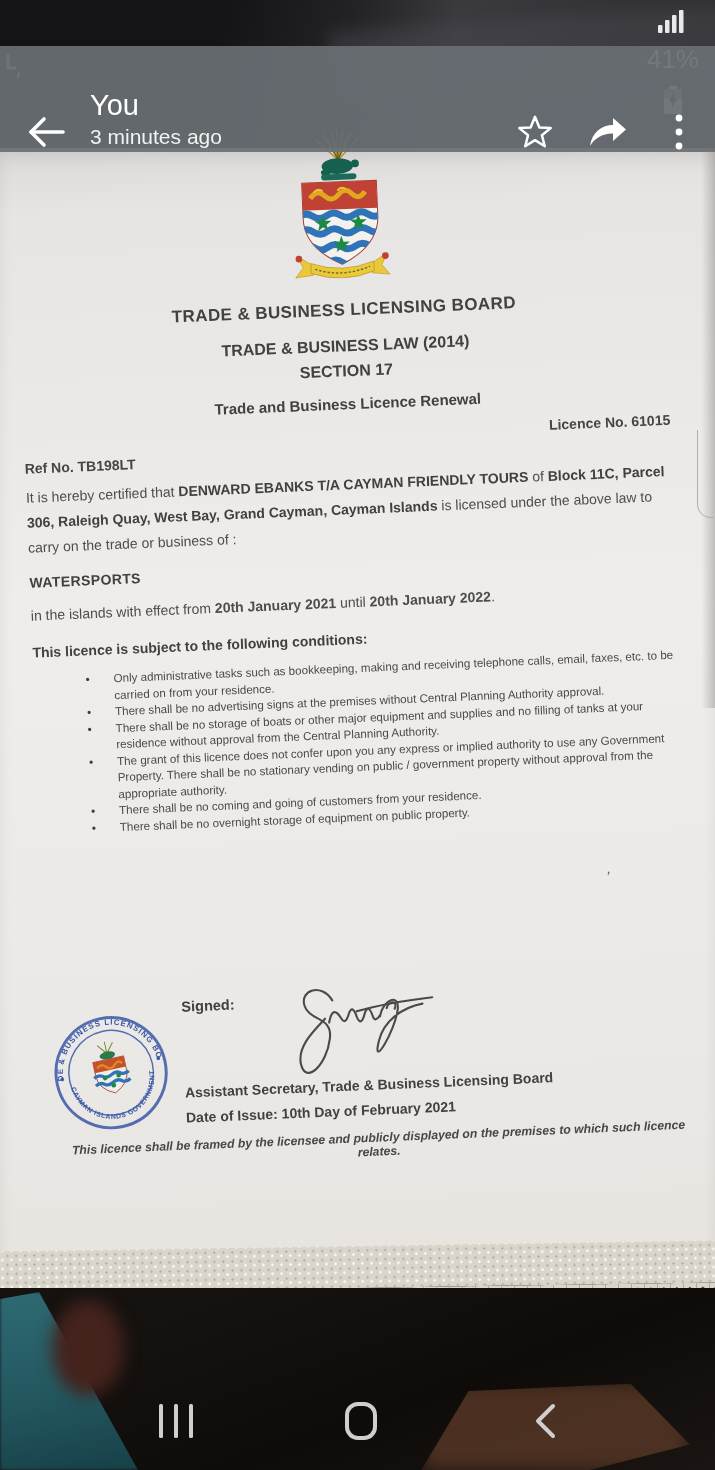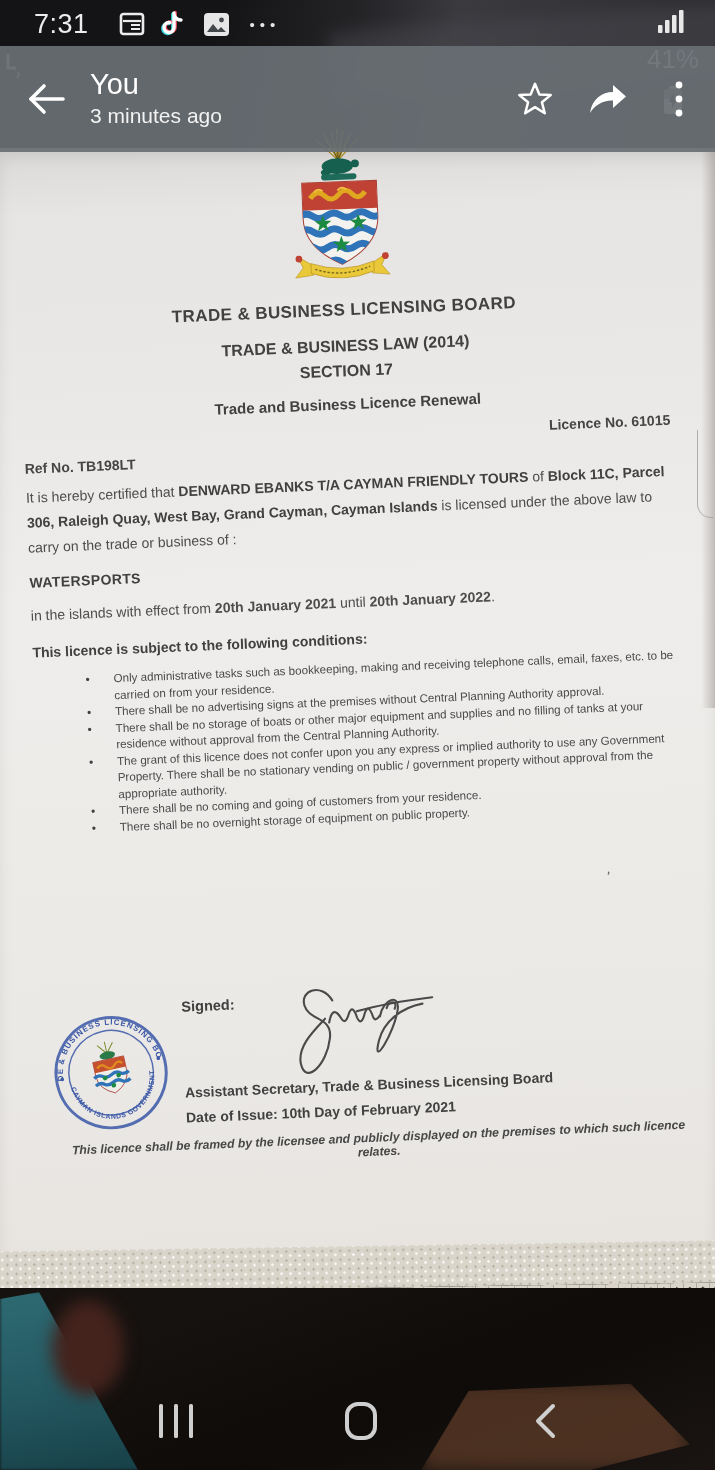--- a/index.html
+++ b/index.html
@@ -52,21 +52,21 @@
     align-items:center;color:#ececec;padding:0 14px;}
   .sb-time{font-size:27px;margin:0 14px 0 20px;letter-spacing:.5px;}
   .sb-left{display:flex;align-items:center;gap:16px;}
   .sb-spacer{flex:1;}
   .sb-right{display:flex;align-items:center;gap:10px;flex-direction:column;}
   .sb-pct{font-size:26px;margin:0 2px;}
   .sb-more{font-size:15px;letter-spacing:5px;color:#e6e6e6;margin-left:4px;}
 
   
   .appbar{position:absolute;left:0;top:46px;width:715px;height:106px;
-    background:rgba(104,111,115,.93);display:flex;align-items:center;color:#fff;}
+    background:rgba(104,111,115,.93);display:flex;align-items:flex-end;color:#fff;}
   .ab-back{width:90px;display:flex;justify-content:center;}
   .ab-titles{flex:1;}
   .ab-title{font-size:29px;font-weight:500;line-height:34px;}
   .ab-sub{font-size:21px;font-weight:400;color:#f2f2f2;line-height:30px;}
   .ab-actions{display:flex;align-items:center;gap:0;}
   .ab-btn{width:72px;display:flex;justify-content:center;align-items:center;}
 
   
   .doc{position:absolute;left:6px;top:100px;width:703px;height:1190px;
     transform:rotate(-2.4deg);transform-origin:50% 45%;
@@ -240,40 +240,20 @@
 
   <span class="pen-mark">’</span>
 
   <div class="lace"></div>
   <div class="photo-bottom"></div>
   <div class="teal-cloth"></div>
   <div class="brown-blob"></div>
   <div class="brown-patch"></div>
 
   <div class="statusbar">
-    <div class="sb-left">
-      <span class="sb-time">7:31</span>
-      <svg width="26" height="26" viewBox="0 0 26 26">
-        <rect x="2" y="3" width="22" height="20" rx="2.5" fill="none" stroke="#ececec" stroke-width="2.6"></rect>
-        <line x1="4" y1="10" x2="22" y2="10" stroke="#ececec" stroke-width="2.2"></line>
-        <line x1="12" y1="14" x2="21" y2="14" stroke="#ececec" stroke-width="2"></line>
-        <line x1="12" y1="18" x2="21" y2="18" stroke="#ececec" stroke-width="2"></line>
-      </svg>
-      <svg width="26" height="28" viewBox="0 0 26 28">
-        <path d="M13,3 v14.5 a5,5 0 1 1 -4,-4.9" fill="none" stroke="#39d3d8" stroke-width="3.4" stroke-linecap="round" transform="translate(-1.2,1)"></path>
-        <path d="M13,3 v14.5 a5,5 0 1 1 -4,-4.9" fill="none" stroke="#e84a5f" stroke-width="3.4" stroke-linecap="round" transform="translate(1.2,-0.5)"></path>
-        <path d="M13,3 v14.5 a5,5 0 1 1 -4,-4.9 M13,5 q2,5 7,5" fill="none" stroke="#fff" stroke-width="3.4" stroke-linecap="round"></path>
-      </svg>
-      <svg width="27" height="25" viewBox="0 0 27 25">
-        <rect x="1" y="1" width="25" height="23" rx="4" fill="#e6e6e6"></rect>
-        <path d="M4,20 l6,-8 5,6 3,-3 5,5 z" fill="#43464a"></path>
-        <circle cx="18.5" cy="8" r="2.4" fill="#43464a"></circle>
-      </svg>
-      <span class="sb-more">•••</span>
-    </div>
     <div class="sb-spacer"></div>
     <div class="sb-right">
       <svg width="21" height="27" viewBox="0 0 21 27">
         <path d="M10.5,0 C4.7,0 0,4.7 0,10.4 C0,17.6 10.5,27 10.5,27 C10.5,27 21,17.6 21,10.4 C21,4.7 16.3,0 10.5,0 Z" fill="#e9e9e9"></path>
         <circle cx="10.5" cy="10" r="3.6" fill="#34363a"></circle>
       </svg>
       <svg width="36" height="28" viewBox="0 0 36 28">
         <g fill="none" stroke="#e9e9e9" stroke-linecap="round">
           <path d="M4,10 a20,20 0 0 1 28,0" stroke-width="2.6"></path>
           <path d="M9,15 a13,13 0 0 1 18,0" stroke-width="2.6"></path>

